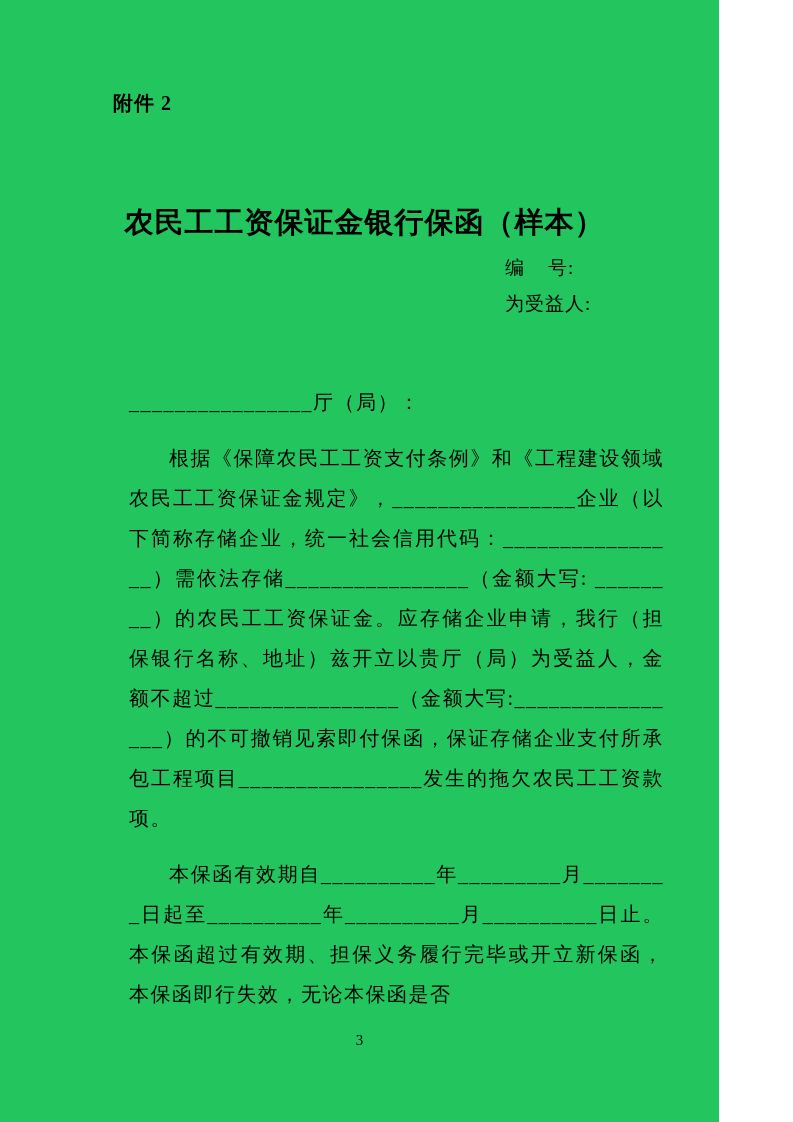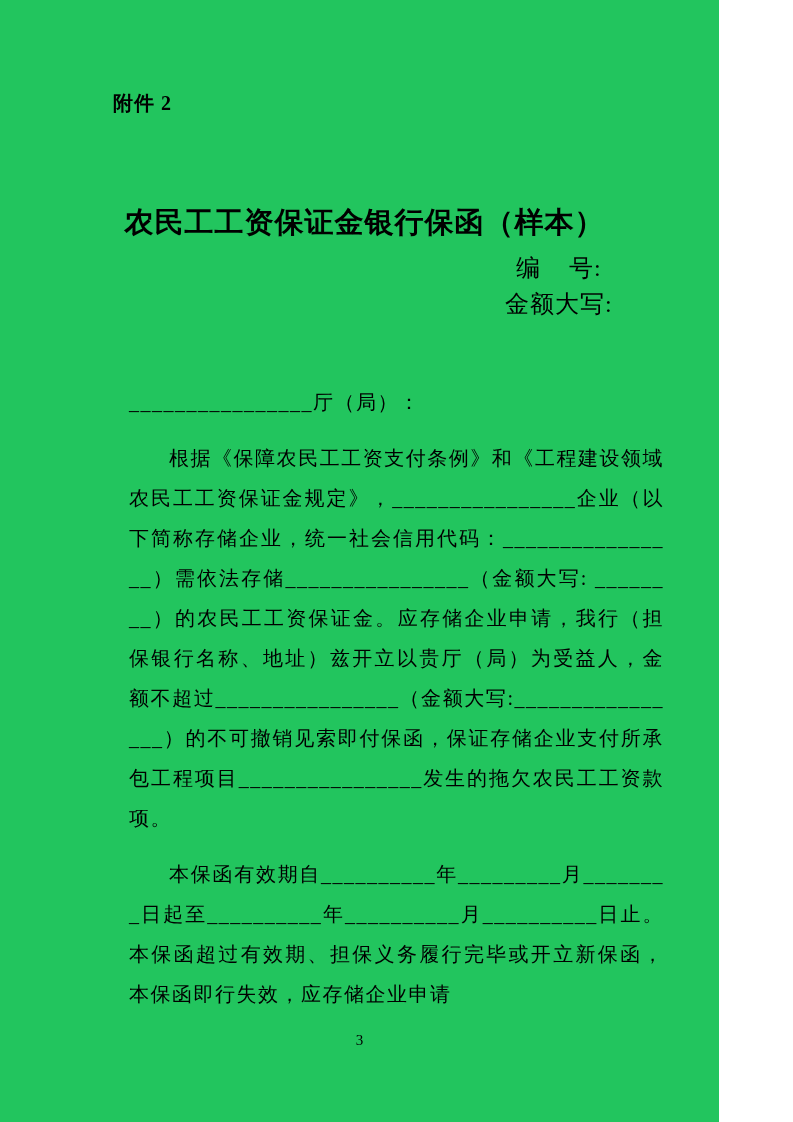--- a/index.html
+++ b/index.html
@@ -32,24 +32,23 @@
     margin: 5px;
     text-align: center;
     font-size: 29px;
     font-weight: bold;
     letter-spacing: 1px;
   }
   .meta {
     position: absolute;
     top: 250px;
     left: 505px;
-    font-size: 24px;
+    font-size: 19px;
     line-height: 36px;
     letter-spacing: 1px;
-    text-align: center;
   }
   .meta-line {
     white-space: pre;
   }
   .doc-body {
     position: absolute;
     top: 366px;
     left: 113px;
     width: 567px;
     font-size: 20px;
@@ -82,24 +81,24 @@
 <body>
 
 <div class="page">
 
   <div class="attachment">附件 2</div>
 
   <h1 class="doc-title">农民工工资保证金银行保函（样本）</h1>
 
   <div class="meta">
     <div class="meta-line">编    号:</div>
-    <div class="meta-line">金额大写:</div>
+    <div class="meta-line">为受益人:</div>
   </div>
 
   <div class="doc-body">
     <p class="salutation">________________厅（局）：</p>
     <p class="para">根据《保障农民工工资支付条例》和《工程建设领域农民工工资保证金规定》，________________企业（以下简称存储企业，统一社会信用代码：________________）需依法存储________________（金额大写: ________）的农民工工资保证金。应存储企业申请，我行（担保银行名称、地址）兹开立以贵厅（局）为受益人，金额不超过________________（金额大写:________________）的不可撤销见索即付保函，保证存储企业支付所承包工程项目________________发生的拖欠农民工工资款项。</p>
-    <p class="para">本保函有效期自__________年_________月________日起至__________年__________月__________日止。本保函超过有效期、担保义务履行完毕或开立新保函，本保函即行失效，应存储企业申请</p>
+    <p class="para">本保函有效期自__________年_________月________日起至__________年__________月__________日止。本保函超过有效期、担保义务履行完毕或开立新保函，本保函即行失效，无论本保函是否</p>
   </div>
 
   <div class="page-number">3</div>
 
 </div>
 
 </body></html>

